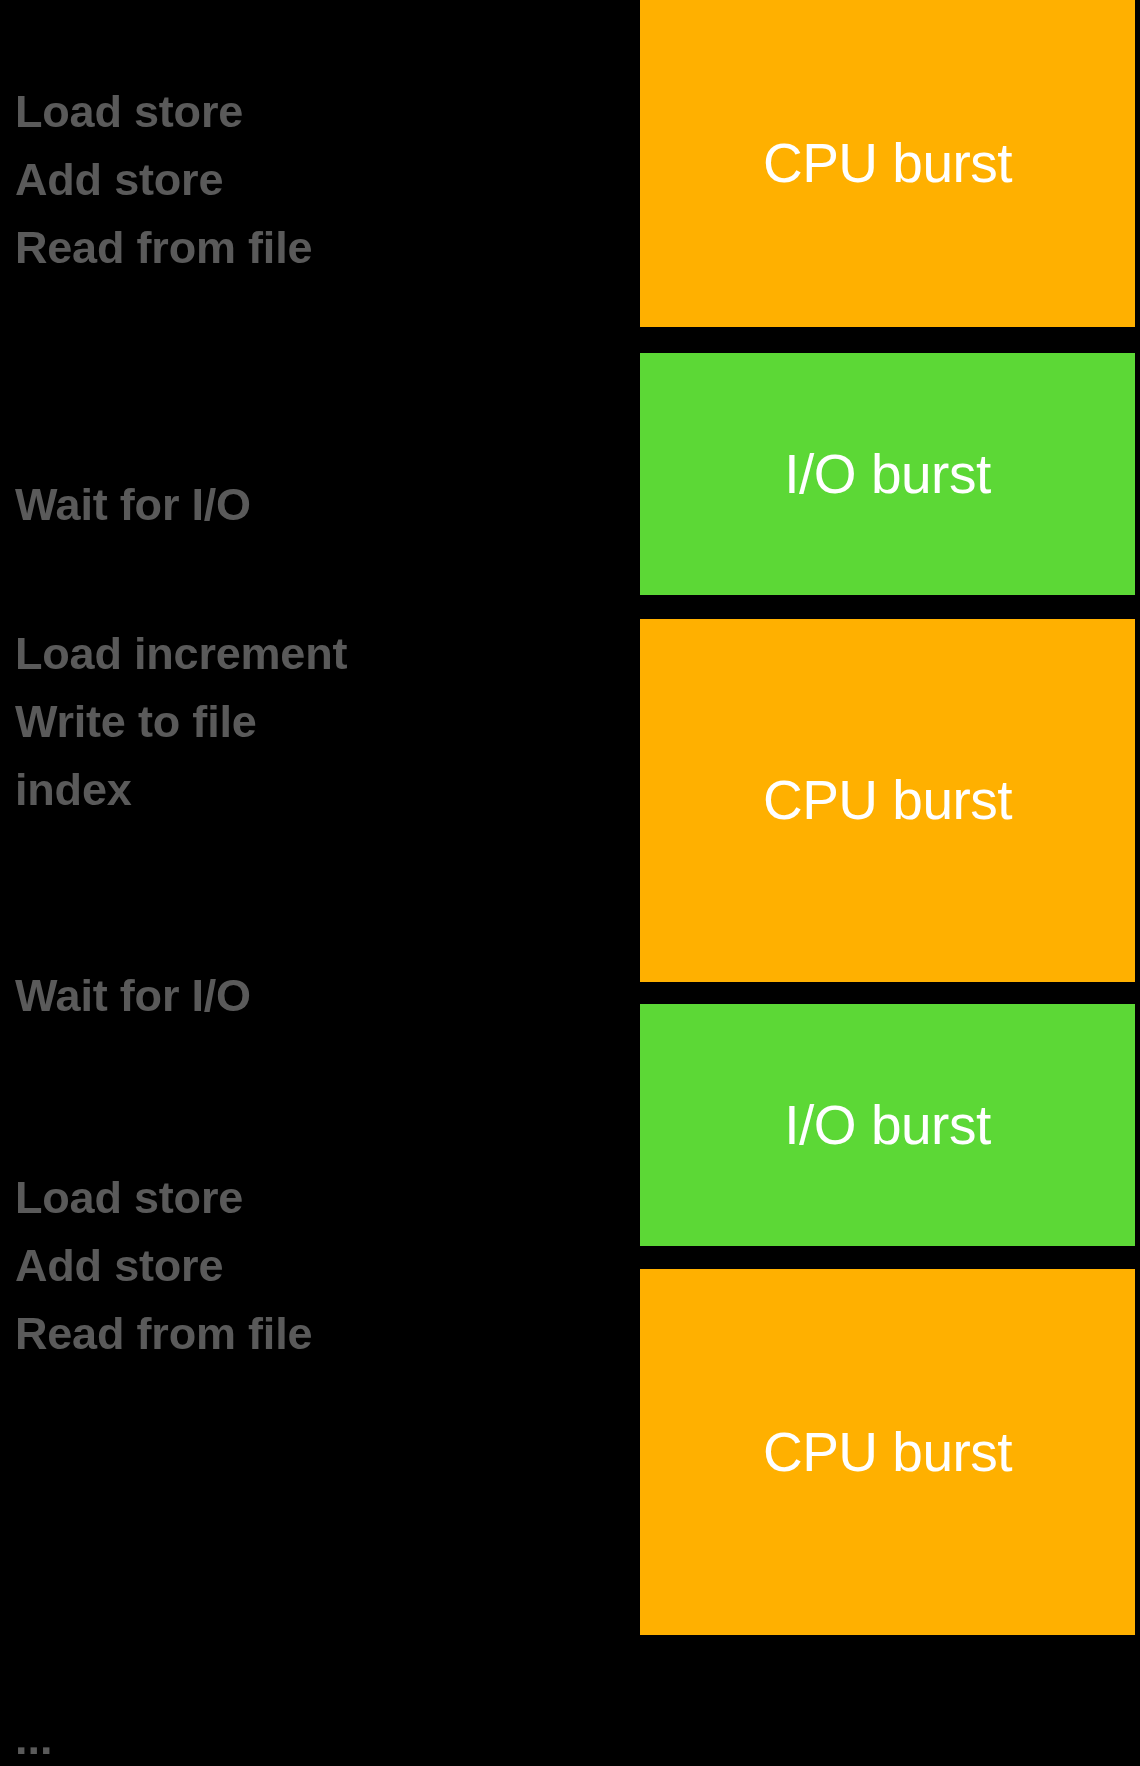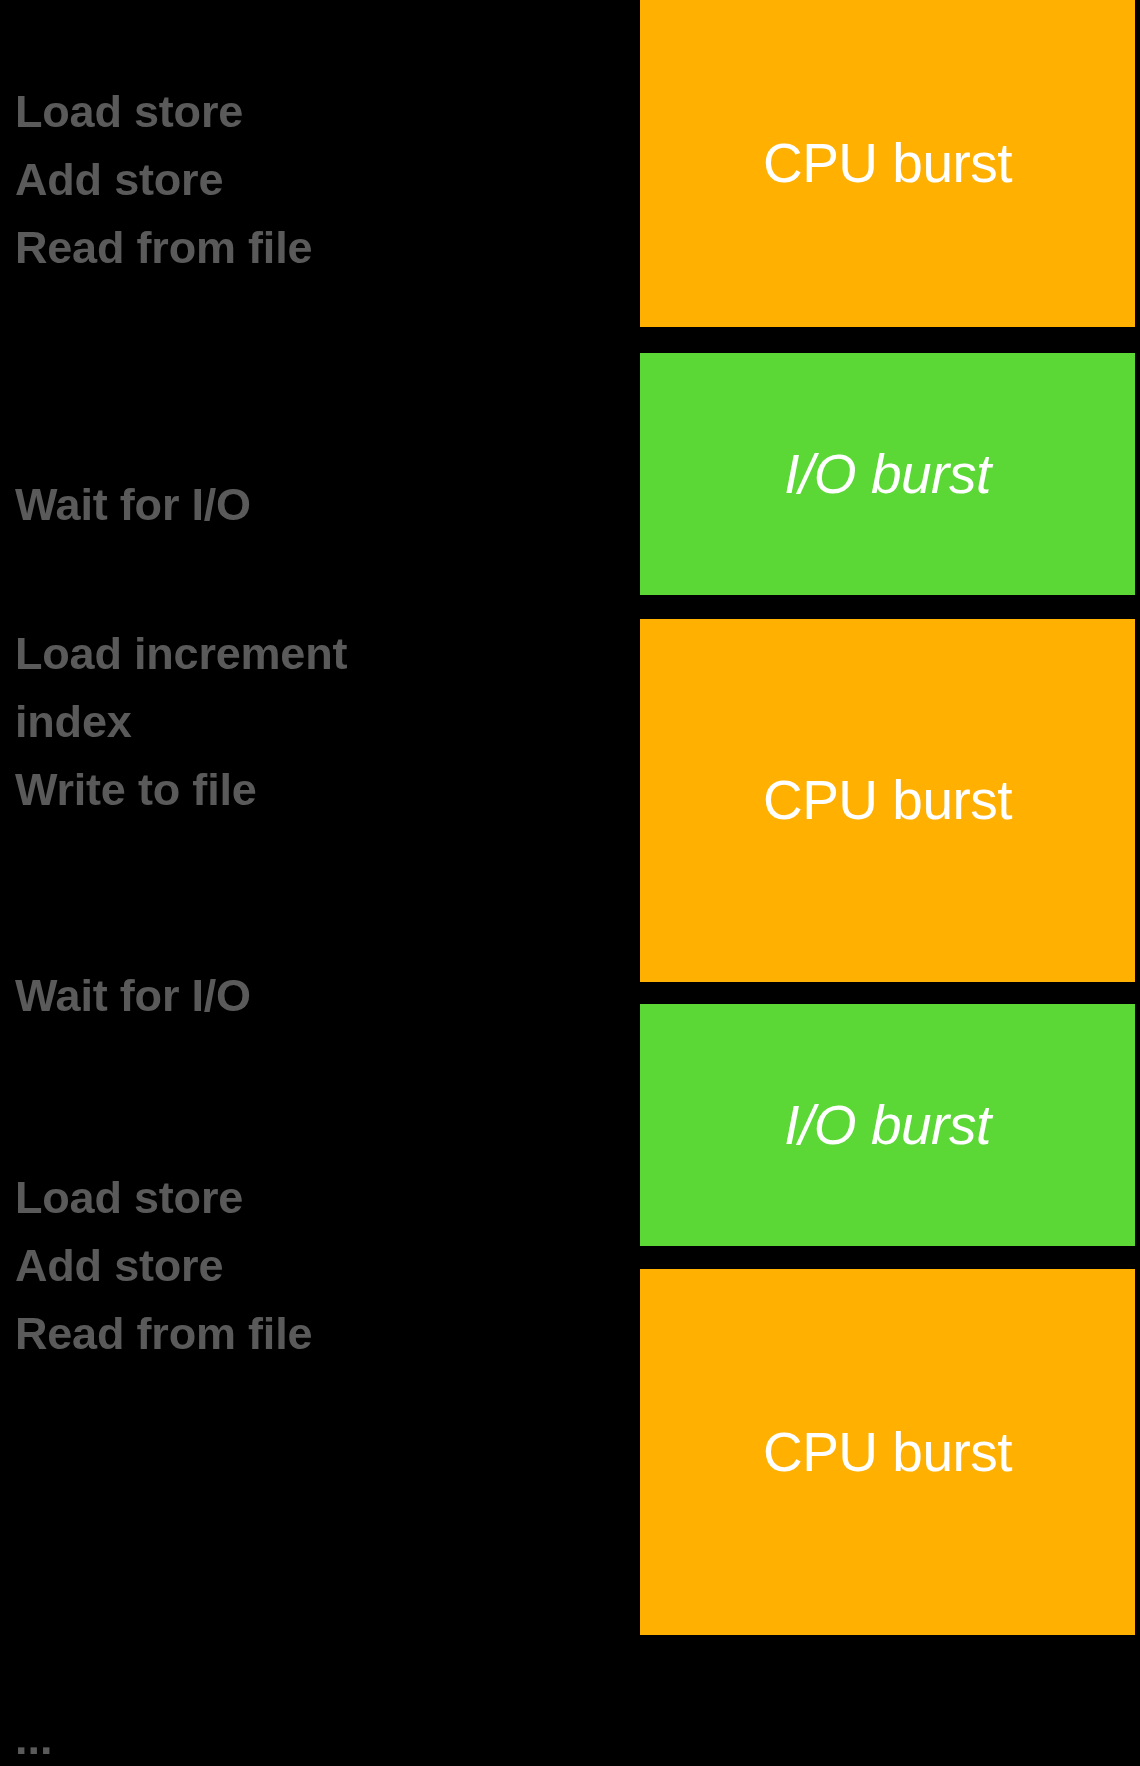--- a/index.html
+++ b/index.html
@@ -48,41 +48,41 @@
   }
   .burst-label {
     color: #ffffff;
     font-size: 55px;
     font-weight: normal;
     letter-spacing: -0.5px;
     line-height: 1;
     text-align: center;
   }
   .burst.cpu  { background: #ffb000; }
-  .burst.io   { background: #5cd836; font-style: italic; }
+  .burst.io   { background: #5cd836; }
 
   
   .ellipsis {
     position: absolute;
     left: 15px;
     color: #5a5a5a;
     font-weight: bold;
     font-size: 45px;
     line-height: 1;
   }
 </style>
 </head>
 <body>
 
 <div id="stage" style="background: rgb(0, 0, 0);">
 
   <div id="labels">
       <div class="label-group" style="top: 78px;"><span class="label-line" style="color: rgb(90, 90, 90);">Load store</span><span class="label-line" style="color: rgb(90, 90, 90);">Add store</span><span class="label-line" style="color: rgb(90, 90, 90);">Read from file</span></div>
       <div class="label-group" style="top: 471px;"><span class="label-line" style="color: rgb(90, 90, 90);">Wait for I/O</span></div>
-      <div class="label-group" style="top: 620px;"><span class="label-line" style="color: rgb(90, 90, 90);">Load increment</span><span class="label-line" style="color: rgb(90, 90, 90);">index</span><span class="label-line" style="color: rgb(90, 90, 90);">Write to file</span></div>
+      <div class="label-group" style="top: 620px;"><span class="label-line" style="color: rgb(90, 90, 90);">Load increment</span><span class="label-line" style="color: rgb(90, 90, 90);">Write to file</span><span class="label-line" style="color: rgb(90, 90, 90);">index</span></div>
       <div class="label-group" style="top: 962px;"><span class="label-line" style="color: rgb(90, 90, 90);">Wait for I/O</span></div>
       <div class="label-group" style="top: 1164px;"><span class="label-line" style="color: rgb(90, 90, 90);">Load store</span><span class="label-line" style="color: rgb(90, 90, 90);">Add store</span><span class="label-line" style="color: rgb(90, 90, 90);">Read from file</span></div>
     </div>
 
   <div id="bursts">
       <div class="burst cpu" style="top: 0px; height: 327px; background: rgb(255, 176, 0);">
         <span class="burst-label" style="color: rgb(255, 255, 255);">CPU burst</span>
       </div>
       <div class="burst io" style="top: 353px; height: 242px; background: rgb(92, 216, 54);">
         <span class="burst-label" style="color: rgb(255, 255, 255);">I/O burst</span>

